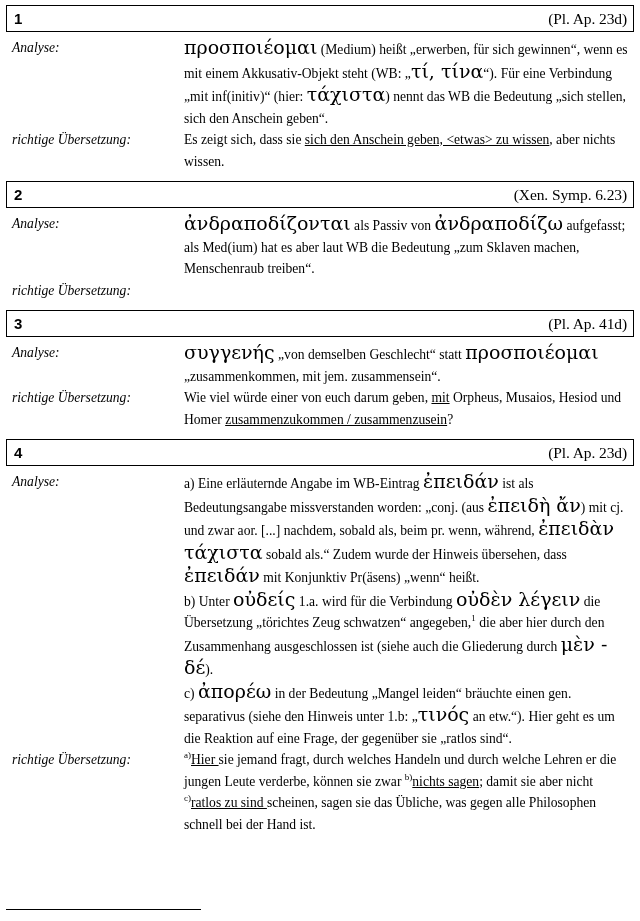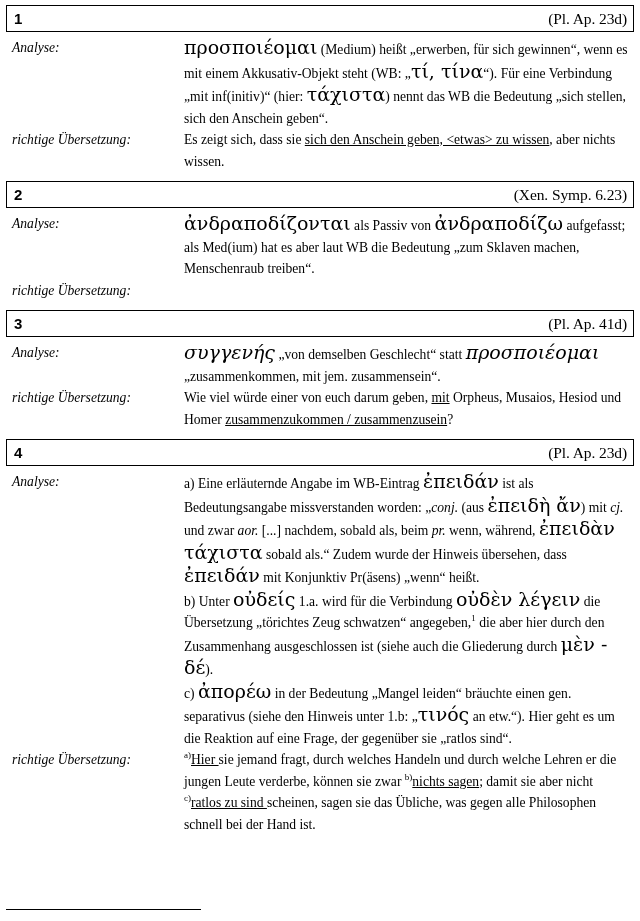--- a/index.html
+++ b/index.html
@@ -65,21 +65,21 @@
     flex: 1 1 auto;
     font-size: 13.6px;
     line-height: 21.5px;
     text-align: left;
     padding-right: 2px;
   }
   .gr {
     font-family: "DejaVu Serif", "Liberation Serif", serif;
     font-size: 19px;
   }
-  .it { font-style: italic; }
+  .it { }
   .ul { text-decoration: underline; }
   sup {
     font-size: 9px;
     vertical-align: super;
     line-height: 0;
   }
   
   .footnote-area {
     position: absolute;
     left: 6px;

